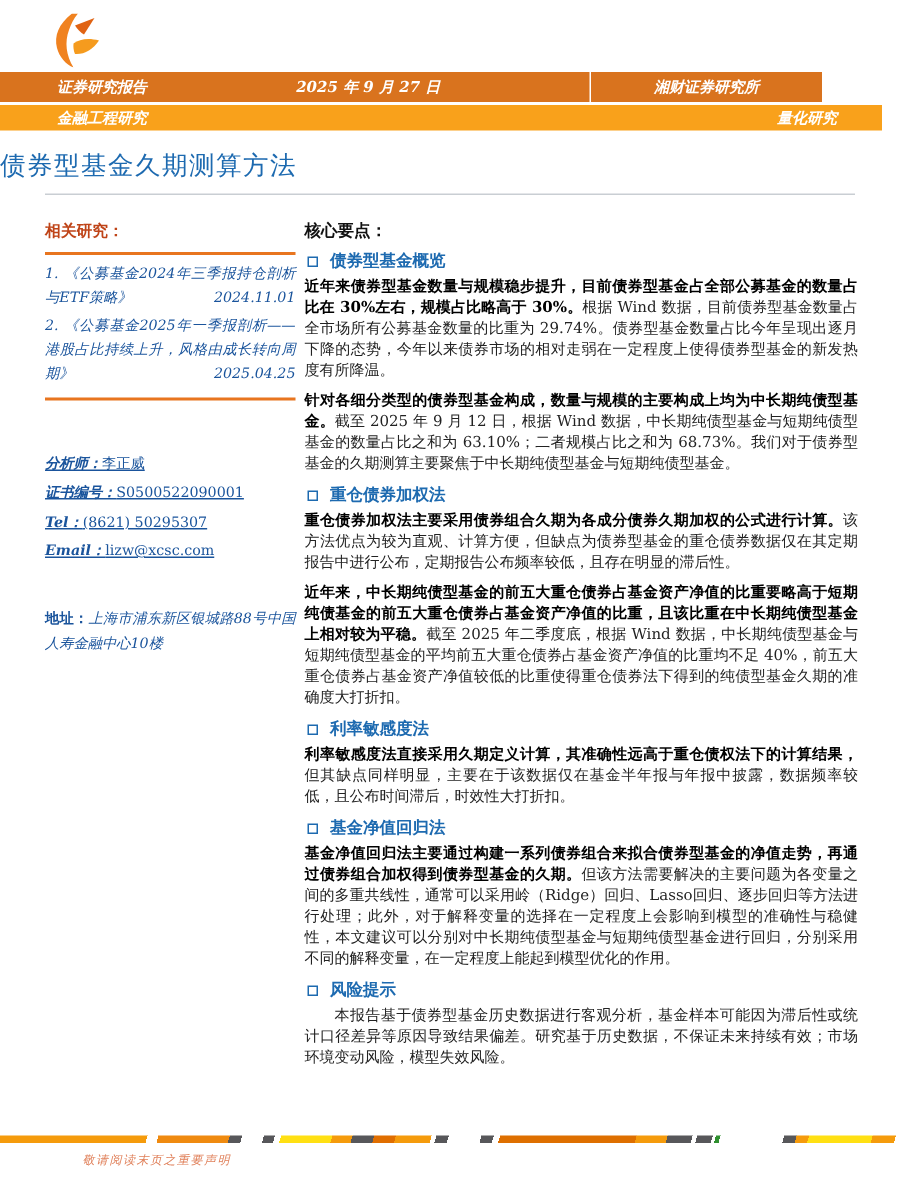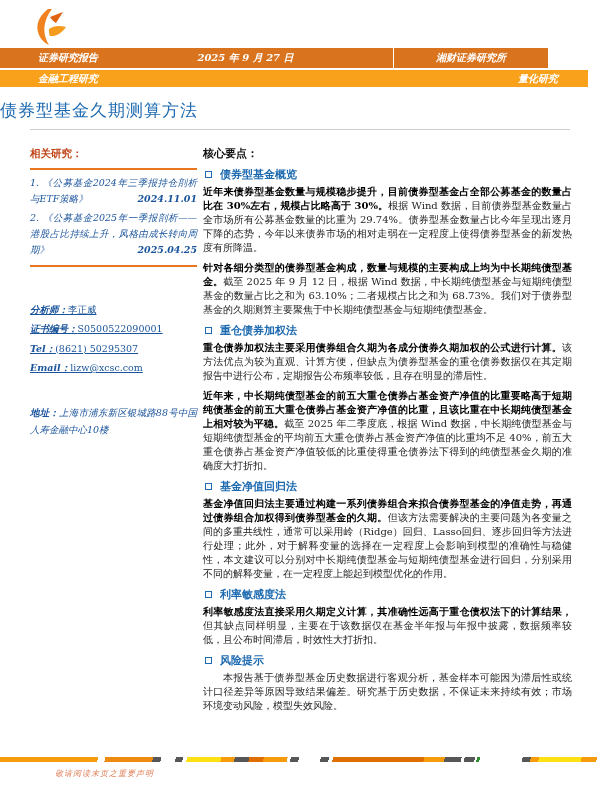--- a/index.html
+++ b/index.html
@@ -45,25 +45,25 @@
   .title-rule { position:absolute; top:129px; left:30px; width:540px; border-top:1px solid #c9ced3; }
   
   .sidebar { position:absolute; left:30px; top:147px; width:167px; color:#1a549c; font-size:9.5px; }
   .related-label {
     color:#bf4418; font-weight:bold; font-size:10.5px;
     font-family:"Liberation Sans","DejaVu Sans",sans-serif;
   }
   .side-rule { border:none; border-top:2px solid #e8751f; margin:7px 0 5px 0; }
   .side-rule.bottom { margin-top:6px; }
   .research-item { font-style:italic; line-height:1.72; text-align:justify; margin-bottom:2px; }
-  .research-item .date { float:right; font-style:italic; font-weight:bold; }
+  .research-item .date { float:right; font-style:italic; font-weight:normal; }
   .analyst-block { margin-top:33px; line-height:2.05;text-decoration:underline; }
   .analyst-block .lbl { font-weight:bold; font-style:italic; }
   .address-block { margin-top:26px; line-height:1.85; text-align:justify; }
-  .address-block .lbl { font-weight:bold; font-style:italic; }
+  .address-block .lbl { font-weight:bold; }
   .address-block .val { font-style:italic; }
   
   .main { position:absolute; left:203px; top:146px; width:369px; font-size:10px; }
   .core-label { font-size:11px; font-weight:bold; color:#111; margin-bottom:5px; }
   .sec-head {
     color:#1d6ab0; font-weight:bold; font-size:11px; line-height:14px;
     display:flex; align-items:center; gap:8px; margin:6px 0 4px 2px;
     font-family:"Liberation Sans","DejaVu Sans",sans-serif;
   }
   .sq { width:7px; height:7px; border:1.4px solid #1d6ab0; display:inline-block; flex:none; }
@@ -167,31 +167,31 @@
         <span class="sq"></span>
         <span>重仓债券加权法</span>
       </div>
       <p><b>重仓债券加权法主要采用债券组合久期为各成分债券久期加权的公式进行计算。</b><span>该方法优点为较为直观、计算方便，但缺点为债券型基金的重仓债券数据仅在其定期报告中进行公布，定期报告公布频率较低，且存在明显的滞后性。</span></p>
       <p><b>近年来，中长期纯债型基金的前五大重仓债券占基金资产净值的比重要略高于短期纯债基金的前五大重仓债券占基金资产净值的比重，且该比重在中长期纯债型基金上相对较为平稳。</b><span>截至 2025 年二季度底，根据 Wind 数据，中长期纯债型基金与短期纯债型基金的平均前五大重仓债券占基金资产净值的比重均不足 40%，前五大重仓债券占基金资产净值较低的比重使得重仓债券法下得到的纯债型基金久期的准确度大打折扣。</span></p>
     </div>
 
     <div>
       <div class="sec-head">
         <span class="sq"></span>
+        <span>利率敏感度法</span>
+      </div>
+      <p><b>利率敏感度法直接采用久期定义计算，其准确性远高于重仓债权法下的计算结果，</b><span>但其缺点同样明显，主要在于该数据仅在基金半年报与年报中披露，数据频率较低，且公布时间滞后，时效性大打折扣。</span></p>
+    </div>
+
+    <div>
+      <div class="sec-head">
+        <span class="sq"></span>
         <span>基金净值回归法</span>
       </div>
       <p><b>基金净值回归法主要通过构建一系列债券组合来拟合债券型基金的净值走势，再通过债券组合加权得到债券型基金的久期。</b><span>但该方法需要解决的主要问题为各变量之间的多重共线性，通常可以采用岭（Ridge）回归、Lasso回归、逐步回归等方法进行处理；此外，对于解释变量的选择在一定程度上会影响到模型的准确性与稳健性，本文建议可以分别对中长期纯债型基金与短期纯债型基金进行回归，分别采用不同的解释变量，在一定程度上能起到模型优化的作用。</span></p>
-    </div>
-
-    <div>
-      <div class="sec-head">
-        <span class="sq"></span>
-        <span>利率敏感度法</span>
-      </div>
-      <p><b>利率敏感度法直接采用久期定义计算，其准确性远高于重仓债权法下的计算结果，</b><span>但其缺点同样明显，主要在于该数据仅在基金半年报与年报中披露，数据频率较低，且公布时间滞后，时效性大打折扣。</span></p>
     </div>
 
     <div>
       <div class="sec-head">
         <span class="sq"></span>
         <span>风险提示</span>
       </div>
       <p class="indent"><b></b><span>本报告基于债券型基金历史数据进行客观分析，基金样本可能因为滞后性或统计口径差异等原因导致结果偏差。研究基于历史数据，不保证未来持续有效；市场环境变动风险，模型失效风险。</span></p>
     </div>
   </div>

